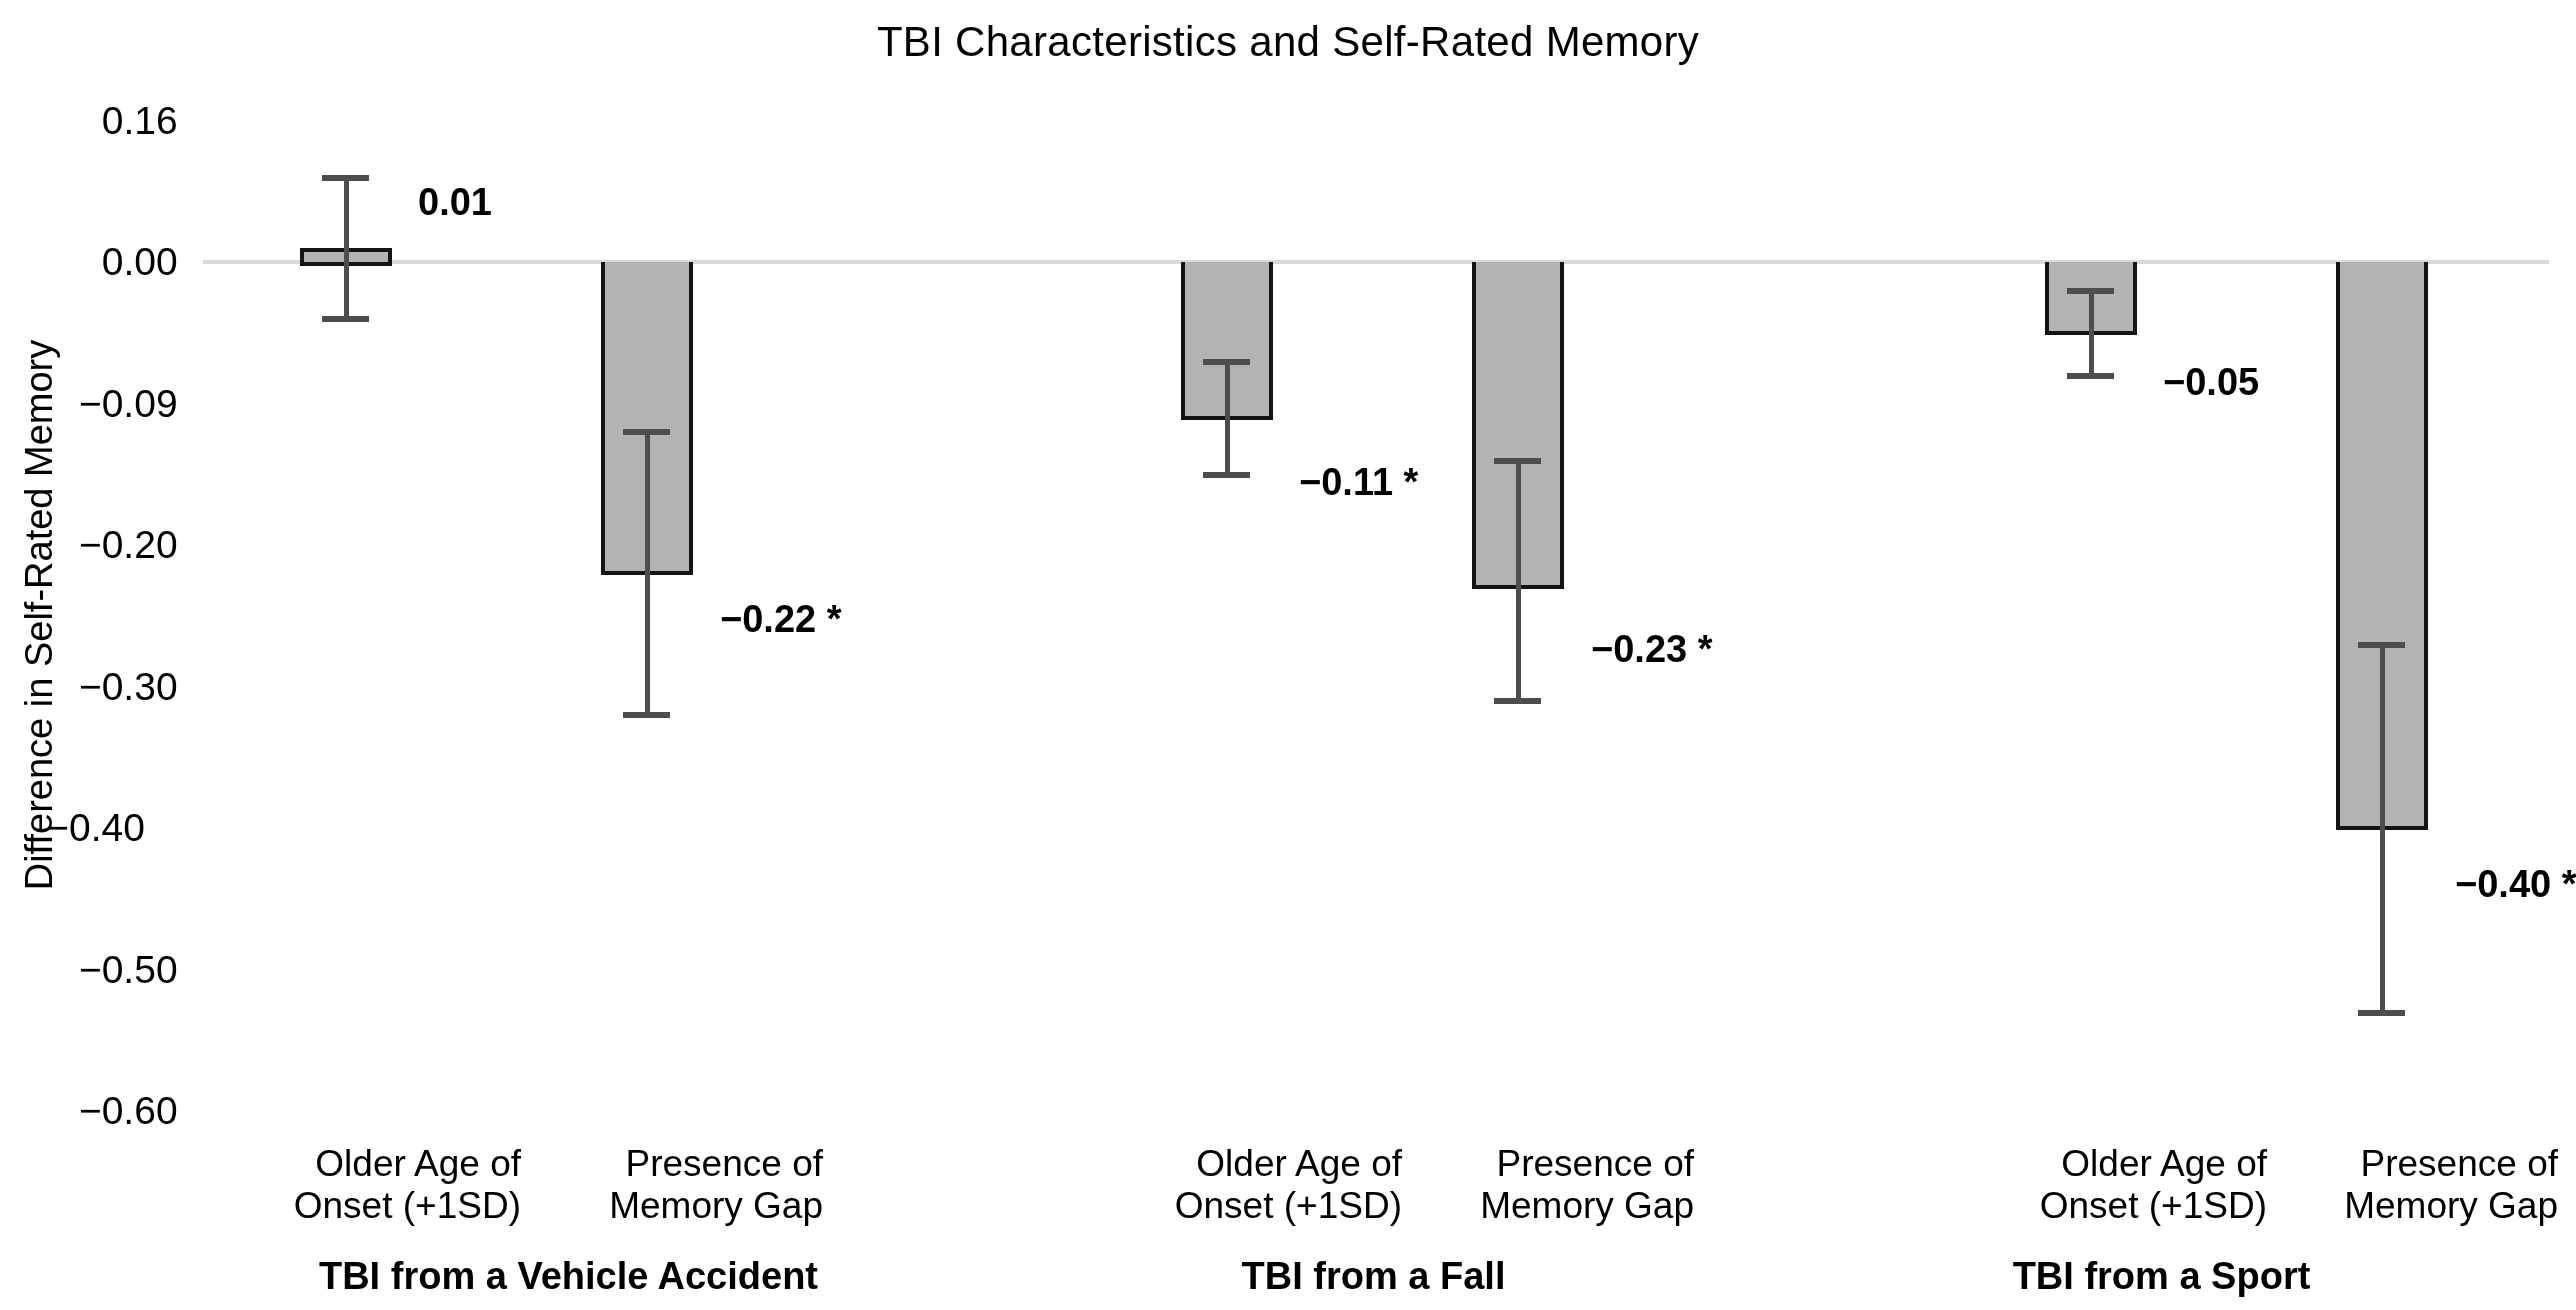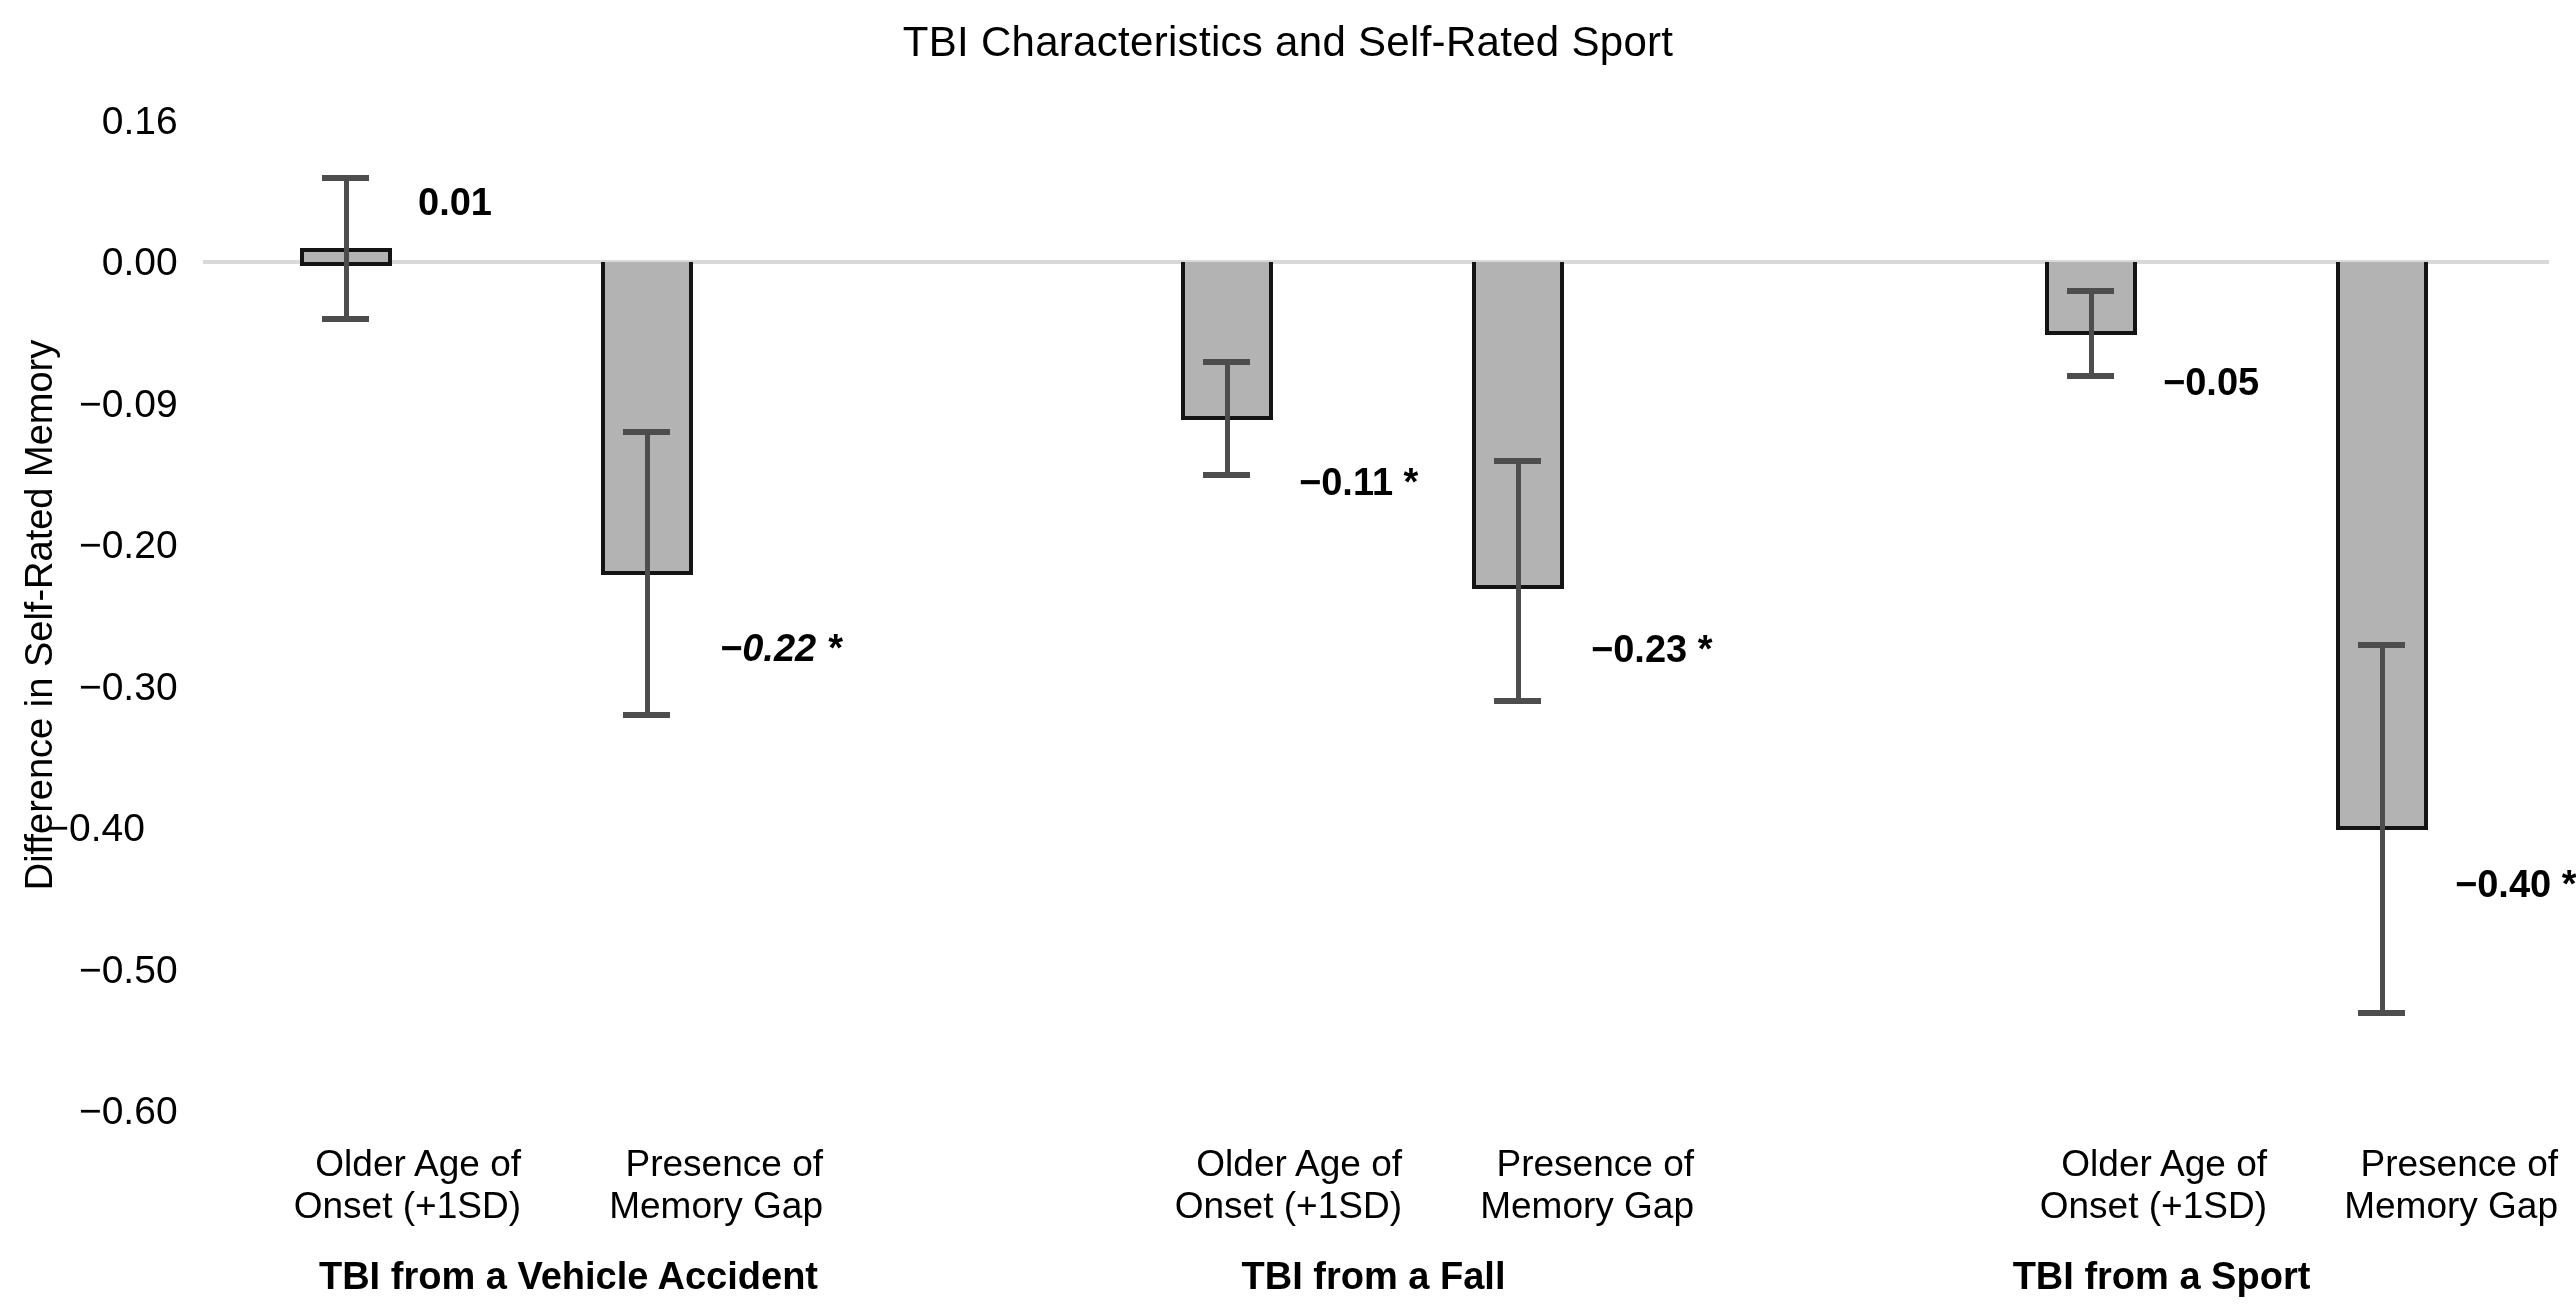--- a/index.html
+++ b/index.html
@@ -31,21 +31,21 @@
     width:352px;text-align:right;font-size:37px;line-height:42px;
     white-space:pre-line;z-index:1;
   }
   .grp-label{
     width:745px;text-align:center;font-size:38px;font-weight:bold;z-index:1;
   }
 </style>
 </head>
 <body>
 
-<div class="abs chart-title">TBI Characteristics and Self-Rated Sport</div>
+<div class="abs chart-title">TBI Characteristics and Self-Rated Memory</div>
 <div class="abs y-title">Difference in Self-Rated Memory</div>
 <div class="abs zero-line" style="background: rgb(217, 217, 217);"></div>
 <div id="plot">
     <div class="abs ytick" style="top: 98px;">0.16</div>
     <div class="abs ytick" style="top: 239px;">0.00</div>
     <div class="abs ytick" style="top: 381px;">−0.09</div>
     <div class="abs ytick" style="top: 522px;">−0.20</div>
     <div class="abs ytick" style="top: 664px;">−0.30</div>
     <div class="abs ytick" style="top: 805px; text-align: center;">−0.40</div>
     <div class="abs ytick" style="top: 947px;">−0.50</div>
@@ -54,21 +54,21 @@
     <div class="abs err-line" style="left: 344px; top: 177px; width: 4.7px; height: 142px; background: rgb(77, 77, 77);"></div>
     <div class="abs err-cap" style="left: 322px; top: 175px; width: 47px; height: 6.1px; background: rgb(77, 77, 77);"></div>
     <div class="abs err-cap" style="left: 322px; top: 316px; width: 47px; height: 6.1px; background: rgb(77, 77, 77);"></div>
     <div class="abs val-label" style="left: 374px; top: 179px;">0.01</div>
     <div class="abs cat-label" style="left: 169px; top: 1143px;">Older Age of
 Onset (+1SD)</div>
     <div class="abs bar" style="left: 601px; width: 92px; background: rgb(179, 179, 179); top: 262px; height: 313px; border-bottom: 4.1px solid rgb(20, 20, 20); border-right: 4.1px solid rgb(20, 20, 20); border-left: 4.1px solid rgb(20, 20, 20);"></div>
     <div class="abs err-line" style="left: 645px; top: 432px; width: 4.7px; height: 283px; background: rgb(77, 77, 77);"></div>
     <div class="abs err-cap" style="left: 623px; top: 429px; width: 47px; height: 6.1px; background: rgb(77, 77, 77);"></div>
     <div class="abs err-cap" style="left: 623px; top: 712px; width: 47px; height: 6.1px; background: rgb(77, 77, 77);"></div>
-    <div class="abs val-label" style="left: 676px; top: 625px; font-style: italic;">−0.22 *</div>
+    <div class="abs val-label" style="left: 676px; top: 596px;">−0.22 *</div>
     <div class="abs cat-label" style="left: 471px; top: 1143px;">Presence of
 Memory Gap</div>
     <div class="abs grp-label" style="left: 196px; top: 1255px;">TBI from a Vehicle Accident</div>
     <div class="abs bar" style="left: 1181px; width: 92px; background: rgb(179, 179, 179); top: 262px; height: 158px; border-bottom: 4.1px solid rgb(20, 20, 20); border-right: 4.1px solid rgb(20, 20, 20); border-left: 4.1px solid rgb(20, 20, 20);"></div>
     <div class="abs err-line" style="left: 1225px; top: 361px; width: 4.7px; height: 113px; background: rgb(77, 77, 77);"></div>
     <div class="abs err-cap" style="left: 1203px; top: 359px; width: 47px; height: 6.1px; background: rgb(77, 77, 77);"></div>
     <div class="abs err-cap" style="left: 1203px; top: 472px; width: 47px; height: 6.1px; background: rgb(77, 77, 77);"></div>
     <div class="abs val-label" style="left: 1255px; top: 459px;">−0.11 *</div>
     <div class="abs cat-label" style="left: 1050px; top: 1143px;">Older Age of
 Onset (+1SD)</div>

